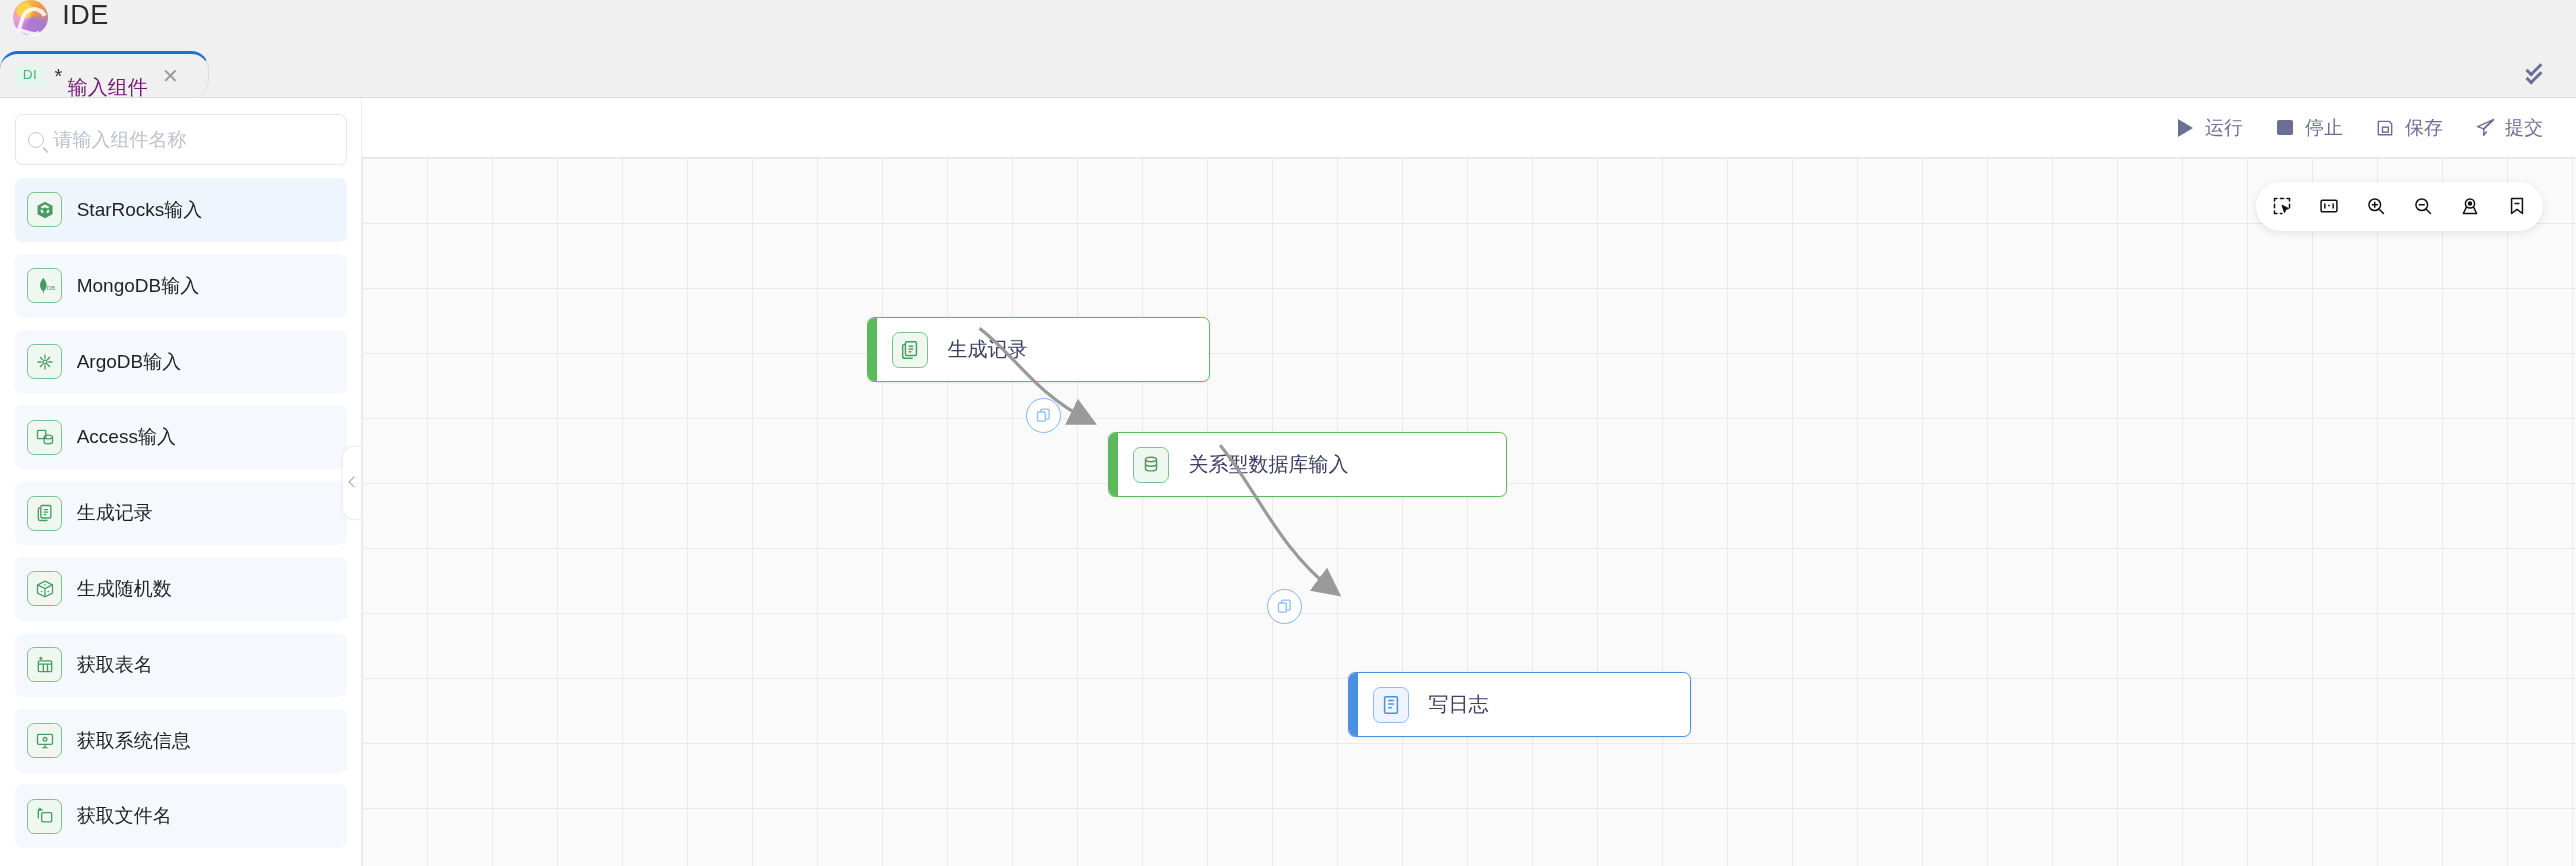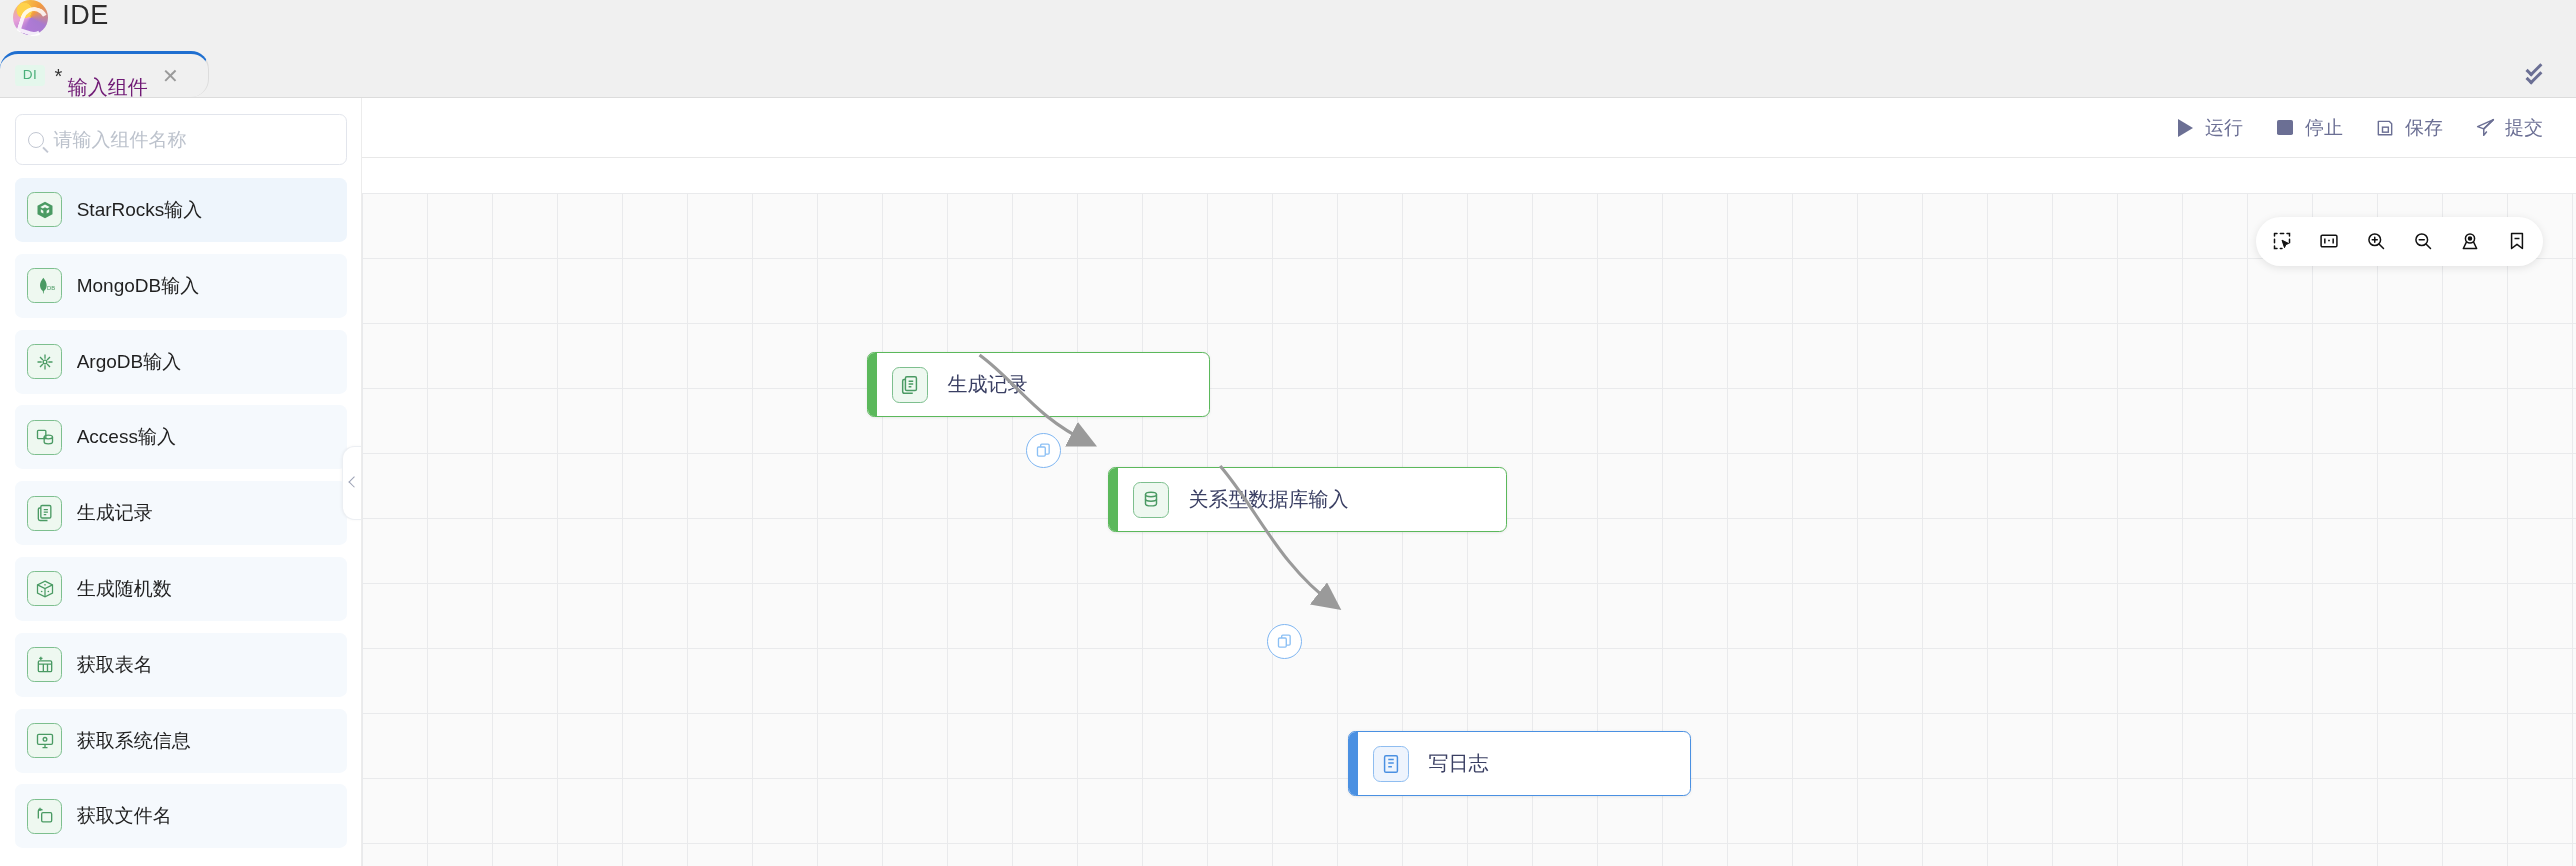--- a/index.html
+++ b/index.html
@@ -199,21 +199,20 @@
     margin-left: 2.7px;
   }
 
   
   .right-region {
     flex: 1 1 auto;
     display: flex;
     flex-direction: column;
     min-width: 0;
     background: #fff;
-    gap: 35px;
   }
   .action-bar {
     height: 60px;
     flex: 0 0 60px;
     background: #fff;
     display: flex;
     align-items: center;
     justify-content: flex-end;
     padding-right: 33px;
     gap: 31px;
@@ -553,21 +552,21 @@
         <div class="node-ico">
           <svg width="22" height="22" viewBox="0 0 24 24" stroke="currentColor" stroke-width="1.6" fill="none">
             <ellipse cx="12" cy="6" rx="6" ry="2.4"></ellipse>
             <path d="M6 6v5c0 1.3 2.7 2.4 6 2.4s6-1.1 6-2.4V6"></path>
             <path d="M6 11v5c0 1.3 2.7 2.4 6 2.4s6-1.1 6-2.4v-5"></path>
           </svg>
         </div>
         <div class="node-label">关系型数据库输入</div>
       </div>
 
-      <div class="node node-blue" style="left:986px; top:538px; width:343px;">
+      <div class="node node-blue" style="left:986px; top:514px; width:343px;">
         <div class="node-accent"></div>
         <div class="node-ico">
           <svg width="22" height="22" viewBox="0 0 24 24" stroke="currentColor" stroke-width="1.6" fill="none">
             <rect x="5" y="3" width="14" height="18" rx="1.5"></rect>
             <path d="M9 7h6M9 11h6M9 15h4"></path>
           </svg>
         </div>
         <div class="node-label">写日志</div>
       </div>
 

